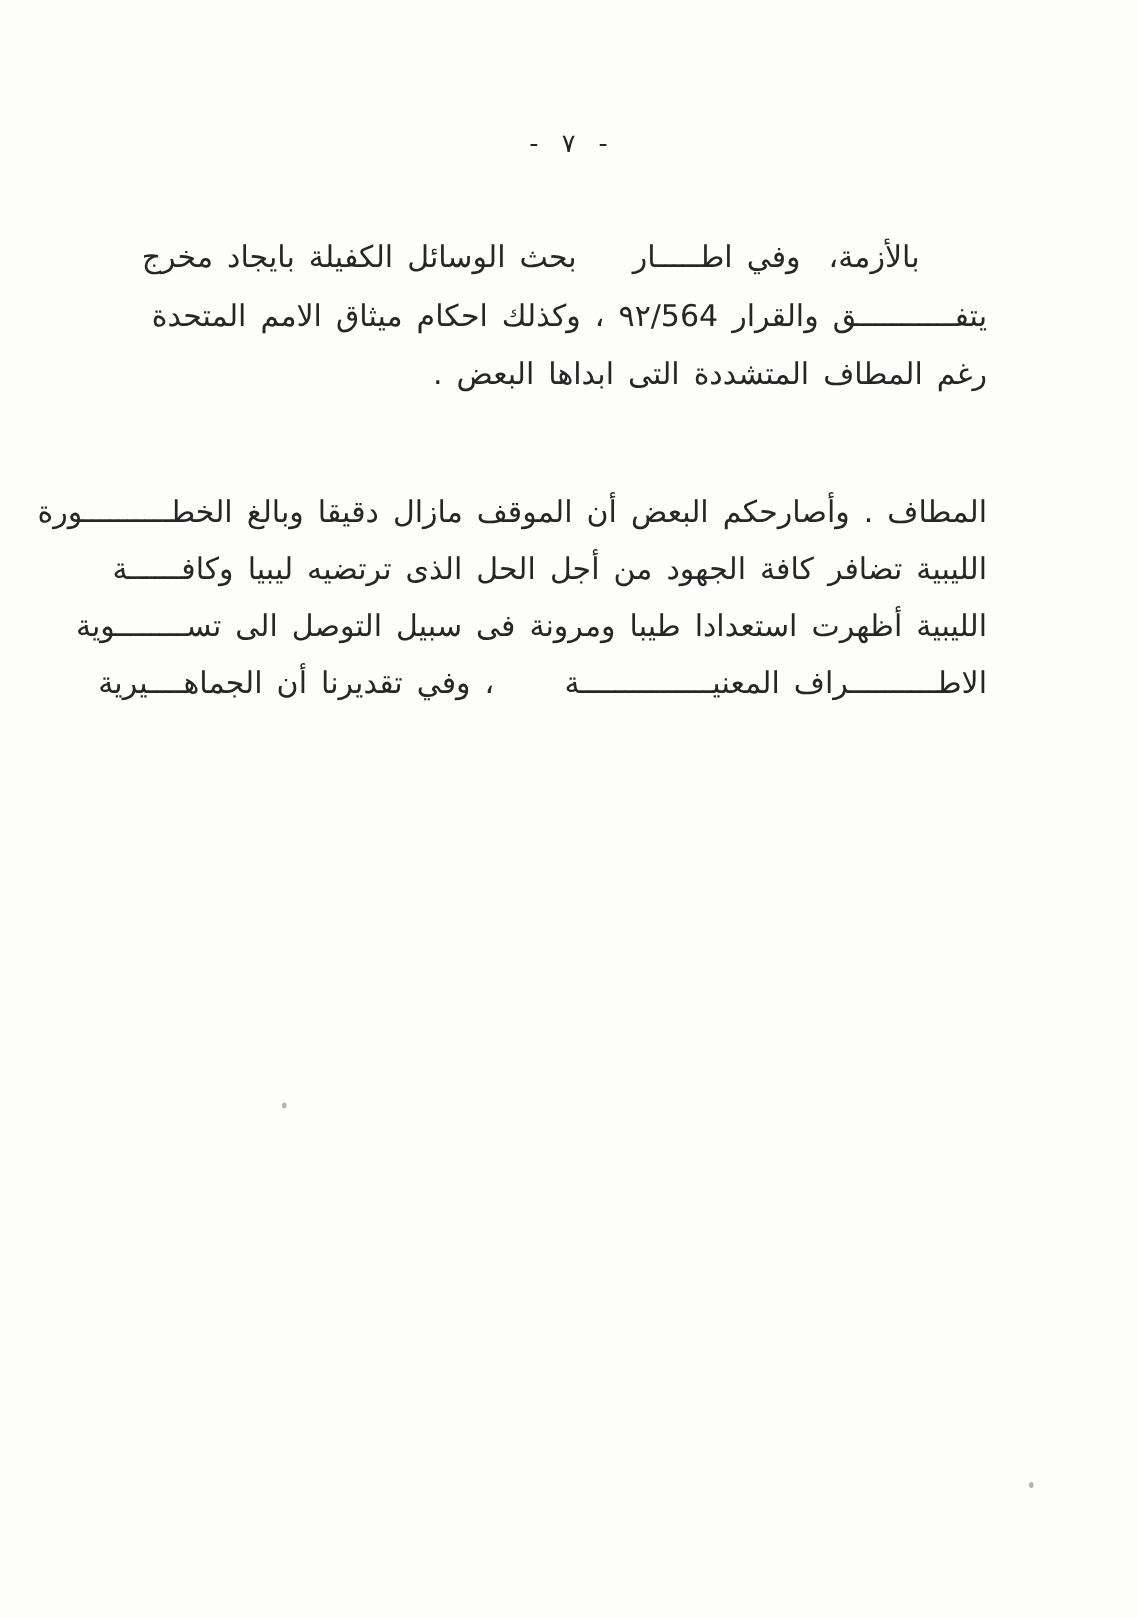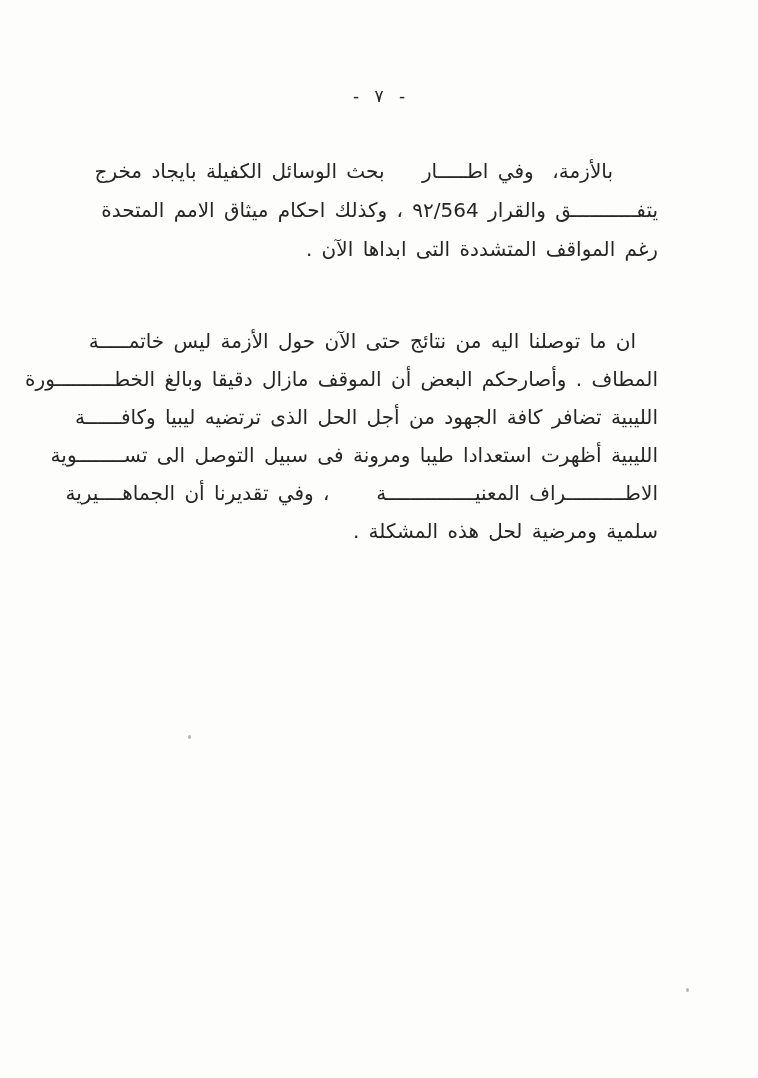--- a/index.html
+++ b/index.html
@@ -58,28 +58,26 @@
 </head>
 <body>
 
 <div class="page">
 
   <div class="page-number">- ٧ -</div>
 
   <div class="para para1">
     <div class="line indent-lg">بالأزمة،  وفي اطـــــار    بحث الوسائل الكفيلة بايجاد مخرج</div>
     <div class="line">يتفـــــــــــق والقرار ٩٢/564 ، وكذلك احكام ميثاق الامم المتحدة</div>
-    <div class="line">رغم المواقف المتشددة التى ابداها الآن .</div>
+    <div class="line">رغم المطاف المتشددة التى ابداها البعض .</div>
   </div>
 
   <div class="para para2">
-    <div class="line indent-sm">ان ما توصلنا اليه من نتائج حتى الآن حول الأزمة ليس خاتمـــــة</div>
     <div class="line">المطاف . وأصارحكم البعض أن الموقف مازال دقيقا وبالغ الخطــــــــــورة</div>
     <div class="line">الليبية تضافر كافة الجهود من أجل الحل الذى ترتضيه ليبيا وكافــــــة</div>
     <div class="line">الليبية أظهرت استعدادا طيبا ومرونة فى سبيل التوصل الى تســــــــوية</div>
     <div class="line">الاطــــــــــراف المعنيـــــــــــــــة     ، وفي تقديرنا أن الجماهــــيرية</div>
-    <div class="line">سلمية ومرضية لحل هذه المشكلة .</div>
   </div>
 
   <div class="speck speck-1"></div>
   <div class="speck speck-2"></div>
 
 </div>
 
 </body></html>

